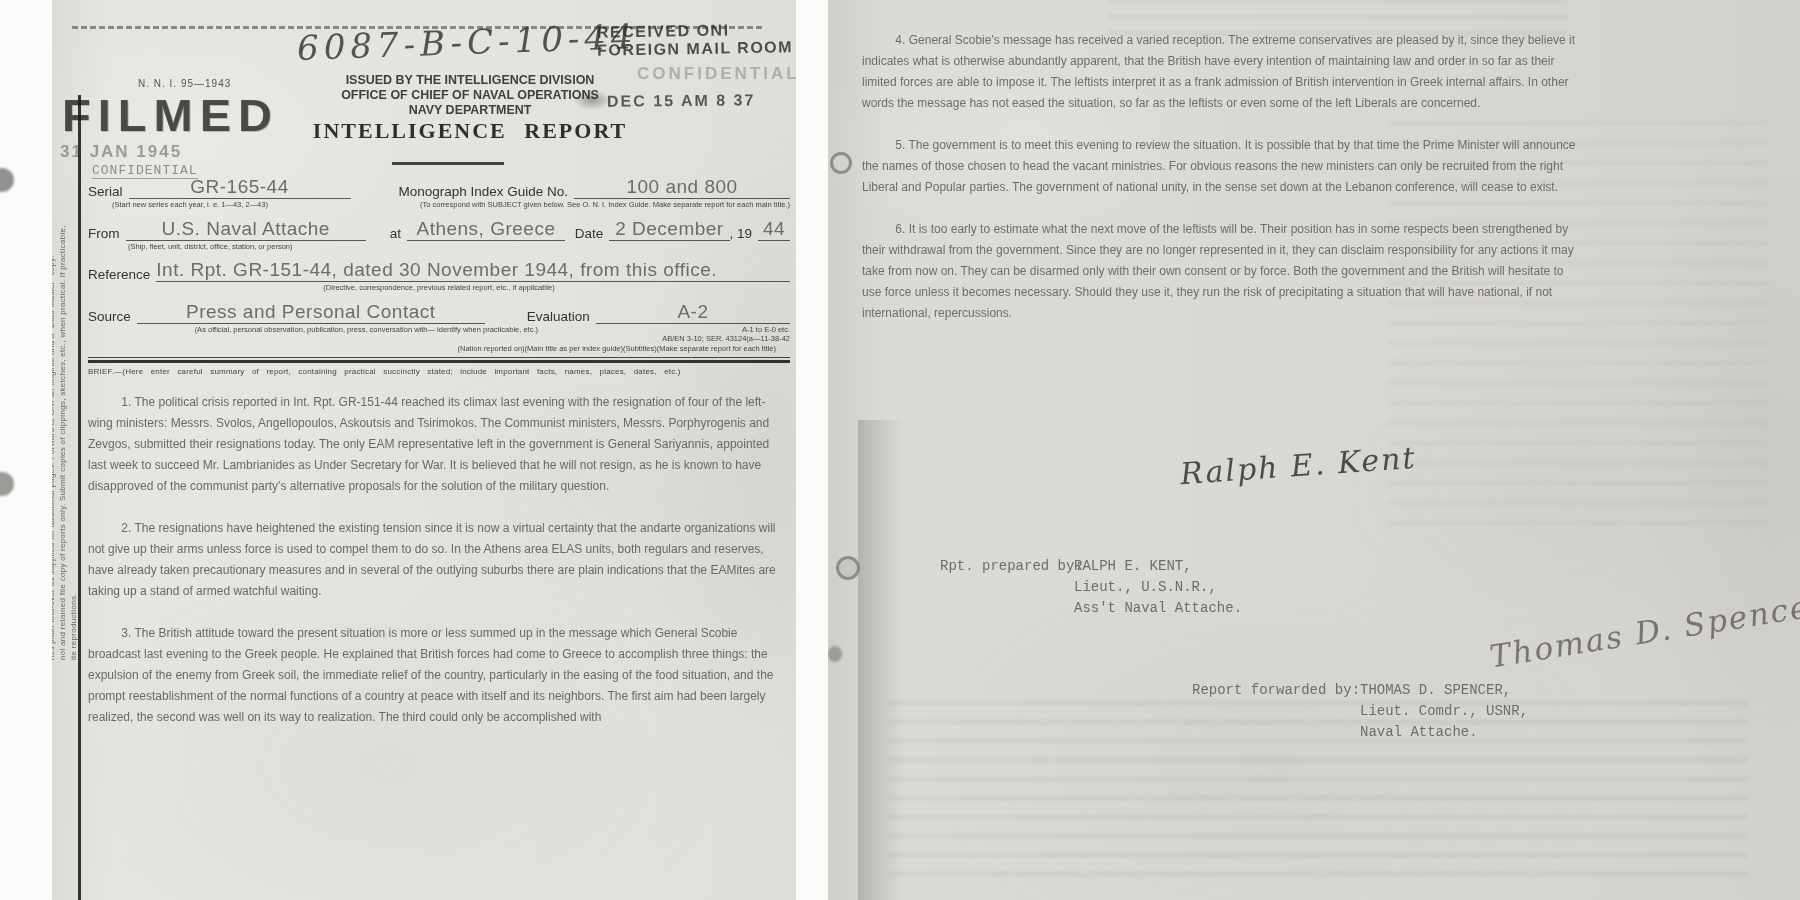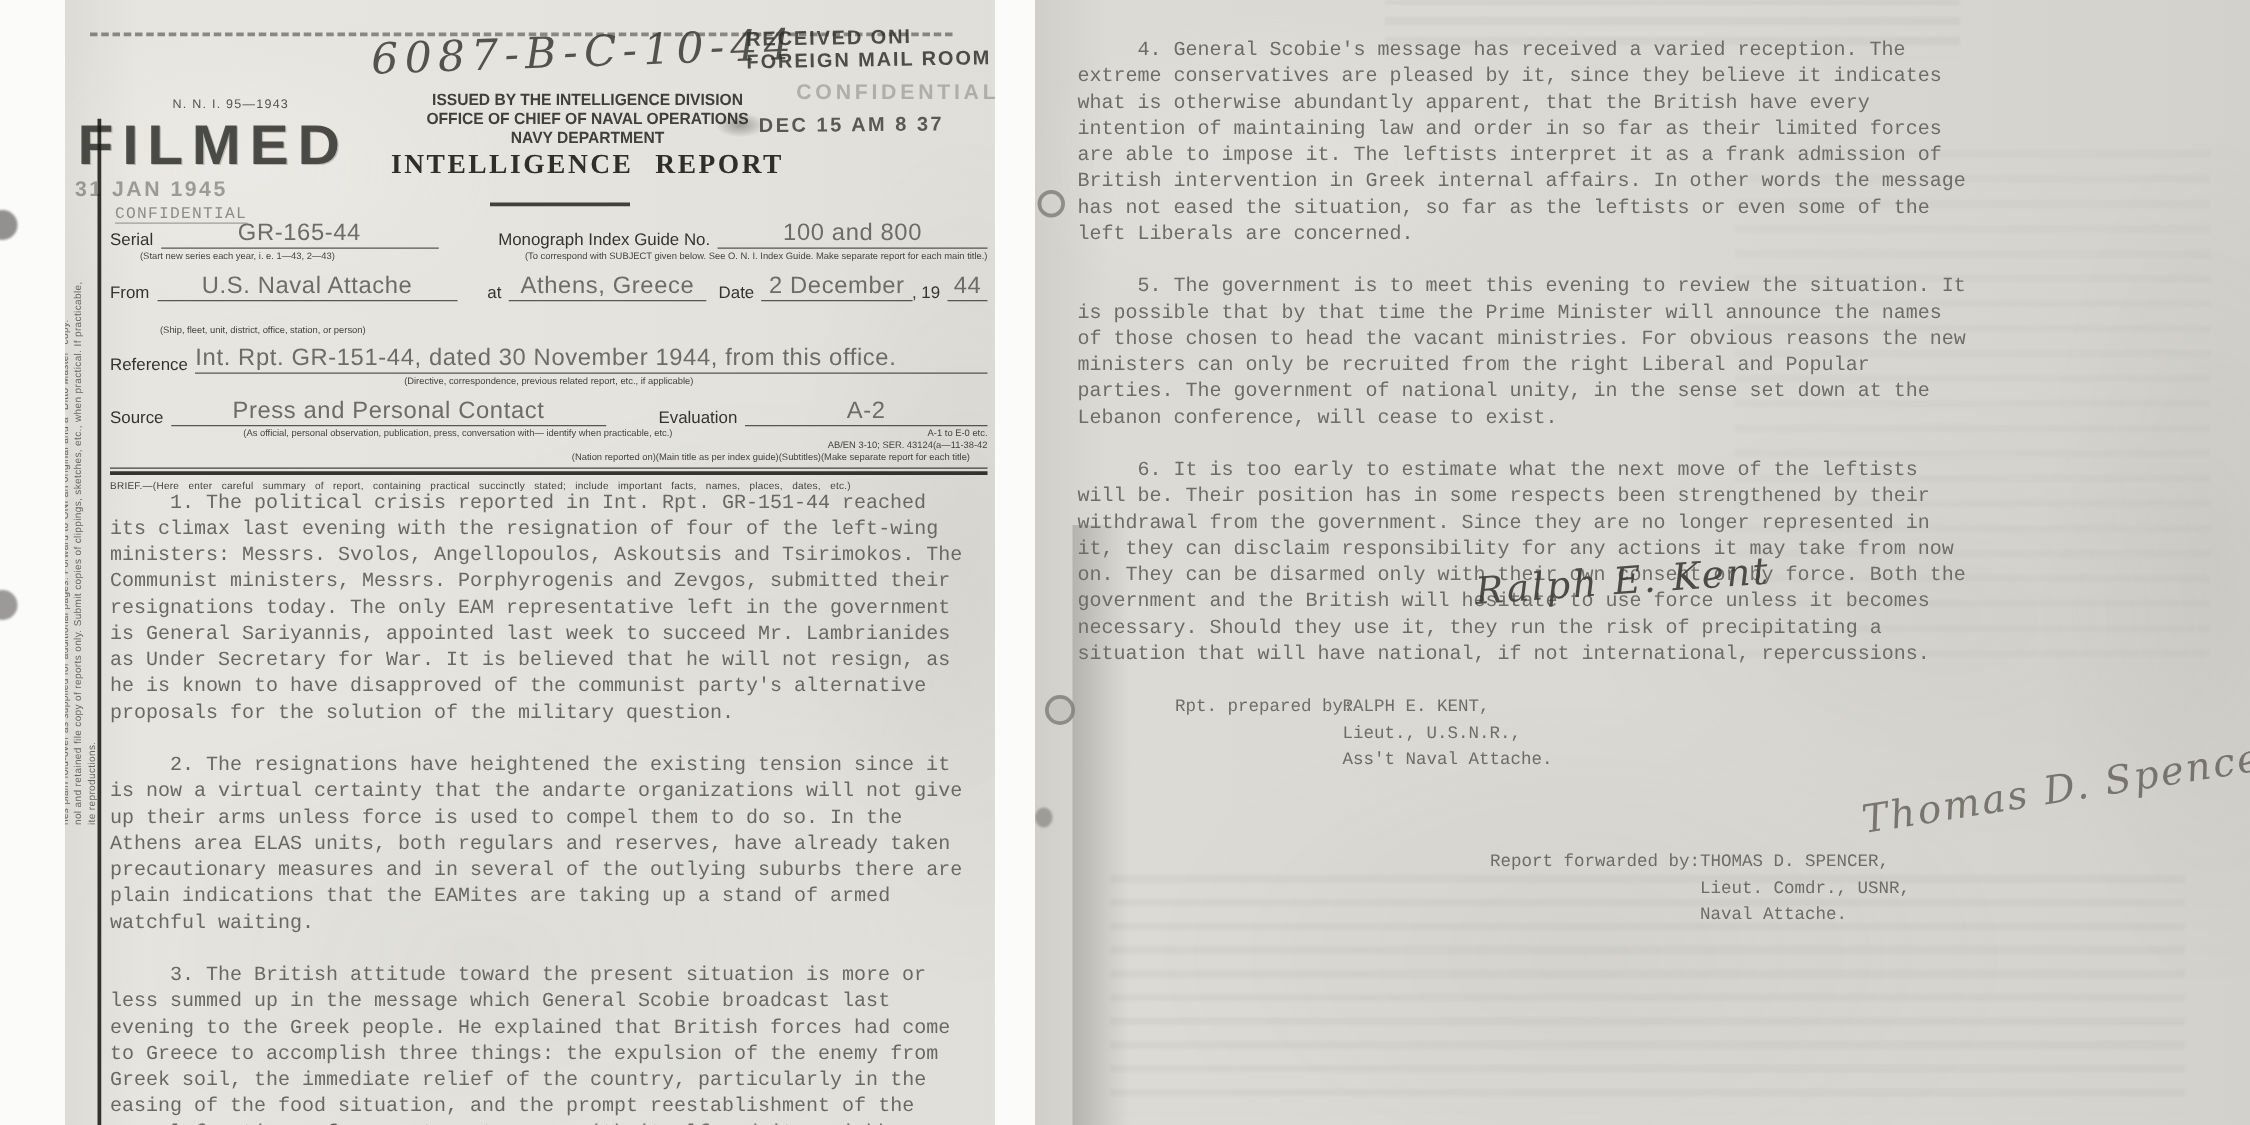--- a/index.html
+++ b/index.html
@@ -49,22 +49,22 @@
   .frow{display:flex;align-items:flex-end;font-size:13.5px;}
   .flabel{white-space:nowrap;padding-right:6px;color:#34342f;}
   .fill{border-bottom:1.5px solid rgba(50,50,46,.8);text-align:center;white-space:nowrap;overflow:visible;}
   .typed{font-family:Liberation Sans, sans-serif;font-style:normal;font-size:19px;
     letter-spacing:.5px;color:#6d6c66;}
   .fnote{font-size:7.5px;color:#45453f;line-height:9px;}
   .rule-thin{height:1px;background:rgba(40,40,36,.85);margin-top:4px;}
   .rule-thick{height:3px;background:rgba(32,32,28,.9);margin-top:2px;}
   .brief{margin-top:4px;font-size:8px;color:#45453f;word-spacing:5px;letter-spacing:.2px;}
   
-  .body-text{position:absolute;font-family:Liberation Mono, monospace;
-    font-size:16px;line-height:21px;color:#6a6961;}
+  .body-text{position:absolute;font-family:Liberation Sans, sans-serif;
+    font-size:12px;line-height:21px;color:#6a6961;}
   .body-left{left:36px;top:392px;width:690px;}
   .body-right{left:34px;top:30px;width:716px;color:#6e6d65;}
   .body-text p{margin:0 0 21px 0;text-indent:5ch;}
   
   .sig{position:absolute;font-family:"DejaVu Serif",serif;font-style:italic;color:rgba(62,60,54,.9);white-space:nowrap;}
   .sig-kent{left:352px;top:448px;font-size:30px;letter-spacing:2px;transform:rotate(-4deg);}
   .sig-spencer{left:660px;top:612px;font-size:31px;letter-spacing:2px;transform:rotate(-9deg);color:rgba(88,86,78,.75);}
   .sigblock{position:absolute;font-family:"Liberation Mono","DejaVu Sans Mono",monospace;
     font-size:14px;line-height:21px;color:#6e6d65;white-space:nowrap;}
   .prep-label{left:112px;top:556px;}
@@ -137,21 +137,21 @@
       <div class="frow" style="margin-top:9px">
         <span class="flabel">From</span>
         <span class="fill" style="width:256px"><i class="typed">U.S. Naval Attache</i></span>
         <span class="flabel" style="margin-left:24px">at</span>
         <span class="fill" style="width:168px"><i class="typed">Athens, Greece</i></span>
         <span class="flabel" style="margin-left:10px">Date</span>
         <span class="fill" style="width:128px"><i class="typed">2 December</i></span>
         <span class="flabel">, 19</span>
         <span class="fill" style="width:34px"><i class="typed">44</i></span>
       </div>
-      <div style="display:flex;margin-top:18px">
+      <div style="display:flex;margin-top:1px">
         <span class="fnote" style="width:330px;padding-left:40px">(Ship, fleet, unit, district, office, station, or person)</span>
       </div>
 
       <div class="frow" style="margin-top:8px">
         <span class="flabel">Reference</span>
         <span class="fill" style="flex:1;text-align:left"><i class="typed">Int. Rpt. GR-151-44, dated 30 November 1944, from this office.</i></span>
       </div>
       <div style="display:flex;margin-top:1px;justify-content:center">
         <span class="fnote">(Directive, correspondence, previous related report, etc., if applicable)</span>
       </div>

